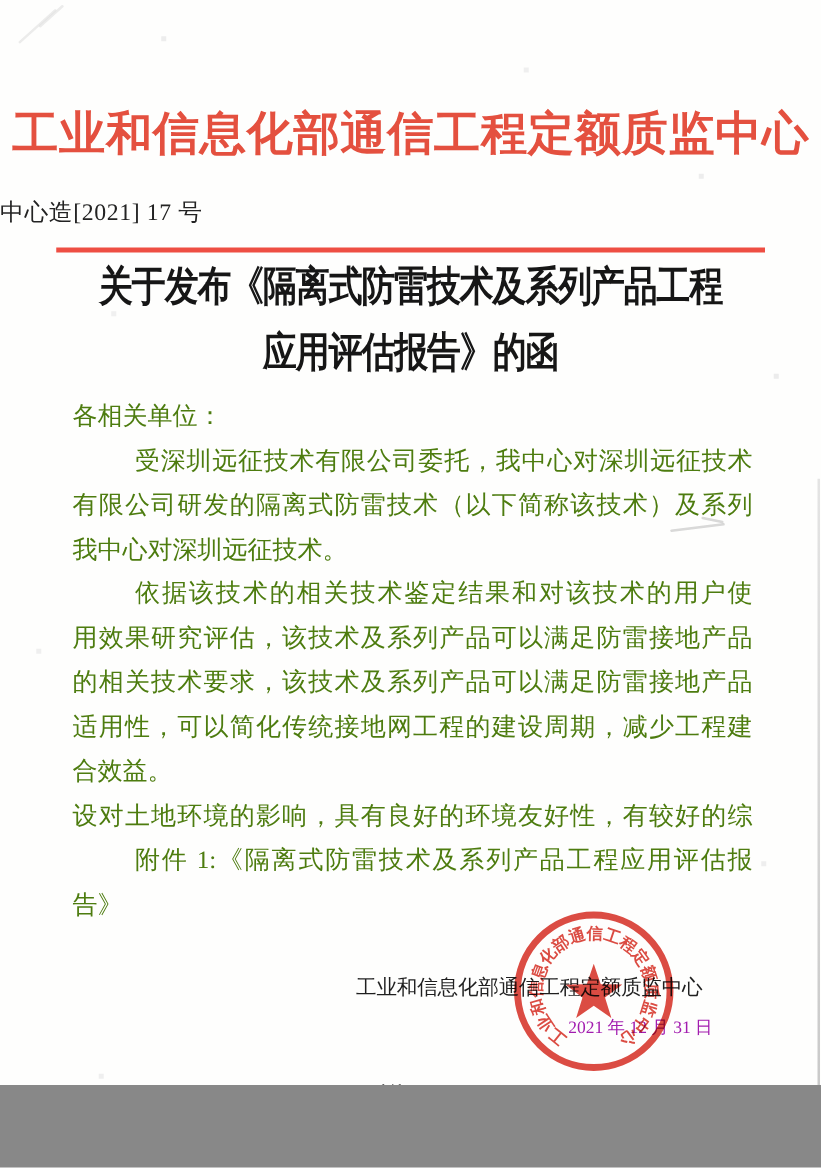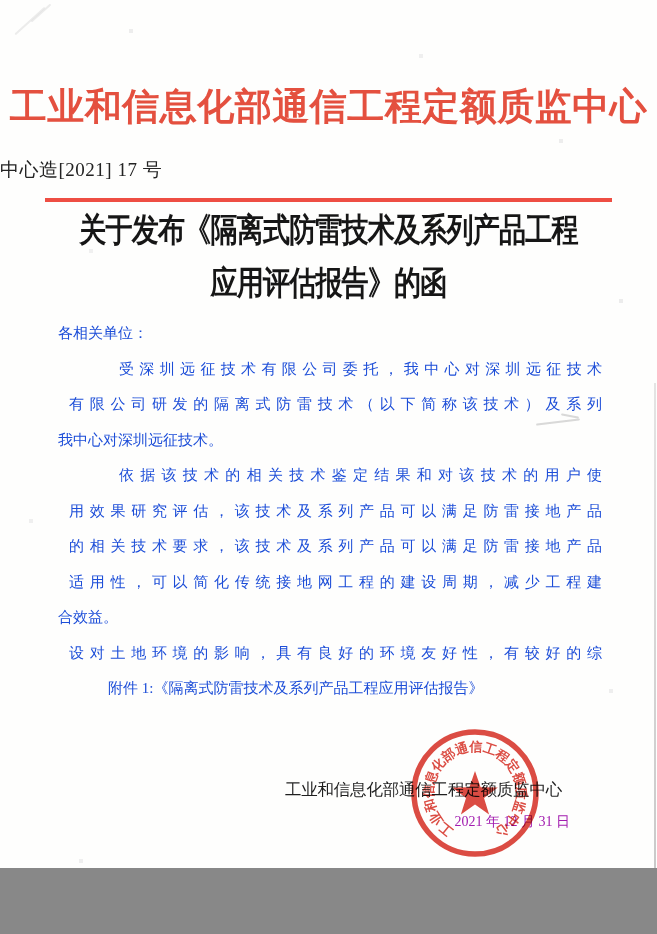--- a/index.html
+++ b/index.html
@@ -40,26 +40,26 @@
     background:#ee4e43;
   }
   .doc-title{
     position:absolute;left:0;top:204px;width:657px;
     text-align:center;font-weight:bold;color:#161616;
     font-size:33px;line-height:53px;letter-spacing:-1px;
     transform:scaleX(0.82);transform-origin:50% 0;white-space:nowrap;
   }
   .body-block{
     position:absolute;left:58px;top:316px;width:544px;
-    font-size:15px;line-height:35.5px;color:#1d4ed8;
+    font-size:20px;line-height:35.5px;color:#4d7c0f;
     text-align:justify;
   }
   .bl{min-height:35.5px;}
   .bl.indent{text-indent:50px;}
-  .bl.stretch{text-align-last:justify;margin-left:11px;}
+  .bl.stretch{text-align-last:justify;}
 
   .signature{
     position:absolute;top:779px;right:95px;
     font-size:16.5px;letter-spacing:-.2px;color:#1f1f1f;white-space:nowrap;
     z-index:1;
   }
   .doc-date{
     position:absolute;top:813px;right:87px;
     font-size:14px;color:#a21caf;white-space:nowrap;z-index:1;
   }

